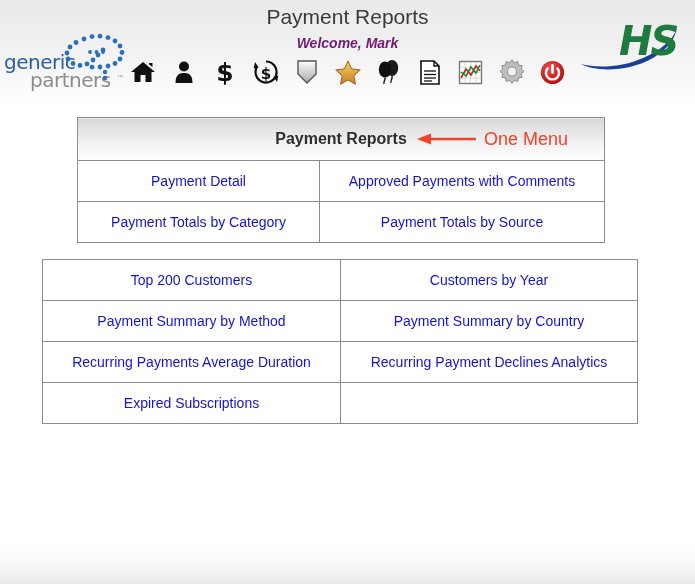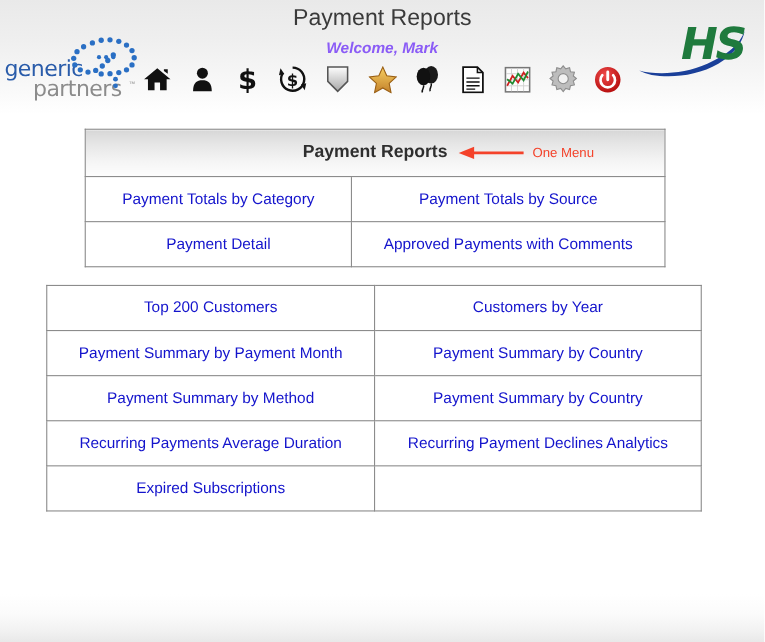--- a/index.html
+++ b/index.html
@@ -97,21 +97,21 @@
     font-size: 21px;
     color: #3a3a3a;
     font-weight: normal;
     margin: 0;
     line-height: 26px;
   }
   .welcome {
     font-size: 14px;
     font-style: italic;
     font-weight: bold;
-    color: #8b5cf6;
+    color: #701a75;
     margin-top: 4px;
     line-height: 18px;
   }
 
   .toolbar {
     position: absolute;
     left: 0; right: 0;
     top: 58px;
     display: flex;
     justify-content: center;
@@ -158,21 +158,21 @@
     color: #2e2e2e;
   }
   .annotation {
     position: absolute;
     display: flex;
     align-items: center;
     gap: 6px;
     white-space: nowrap;
   }
   .annotation .anno-text {
-    font-size: 12px;
+    font-size: 18px;
     color: #f4422a;
   }
   .menu-cell {
     height: 40px;
     text-align: center;
     vertical-align: middle;
   }
   .menu-link {
     font-size: 14px;
     color: #1414cc;
@@ -382,32 +382,32 @@
               <line x1="14" y1="7" x2="60" y2="7" stroke="#f4422a" stroke-width="2.6"></line>
               <path d="M1 7 L15 1.4 L15 12.6 Z" fill="#f4422a"></path>
             </svg>
             <span class="anno-text">One Menu</span>
           </span>
         </span>
       </td>
     </tr>
     <tr>
       <td class="menu-cell">
+        <span class="menu-link">Payment Detail</span>
+      </td>
+      <td class="menu-cell">
+        <span class="menu-link">Approved Payments with Comments</span>
+      </td>
+    </tr>
+    <tr>
+      <td class="menu-cell">
         <span class="menu-link">Payment Totals by Category</span>
       </td>
       <td class="menu-cell">
         <span class="menu-link">Payment Totals by Source</span>
-      </td>
-    </tr>
-    <tr>
-      <td class="menu-cell">
-        <span class="menu-link">Payment Detail</span>
-      </td>
-      <td class="menu-cell">
-        <span class="menu-link">Approved Payments with Comments</span>
       </td>
     </tr>
   </tbody>
 </table>
 
 <table class="menu-table" id="table-analytics">
   <colgroup>
       <col class="c1">
       <col class="c2">
     </colgroup>
@@ -415,28 +415,20 @@
     <tr>
       <td class="menu-cell">
         <span class="menu-link">Top 200 Customers</span>
       </td>
       <td class="menu-cell">
         <span class="menu-link">Customers by Year</span>
       </td>
     </tr>
     <tr>
       <td class="menu-cell">
-        <span class="menu-link">Payment Summary by Payment Month</span>
-      </td>
-      <td class="menu-cell">
-        <span class="menu-link">Payment Summary by Country</span>
-      </td>
-    </tr>
-    <tr>
-      <td class="menu-cell">
         <span class="menu-link">Payment Summary by Method</span>
       </td>
       <td class="menu-cell">
         <span class="menu-link">Payment Summary by Country</span>
       </td>
     </tr>
     <tr>
       <td class="menu-cell">
         <span class="menu-link">Recurring Payments Average Duration</span>
       </td>

